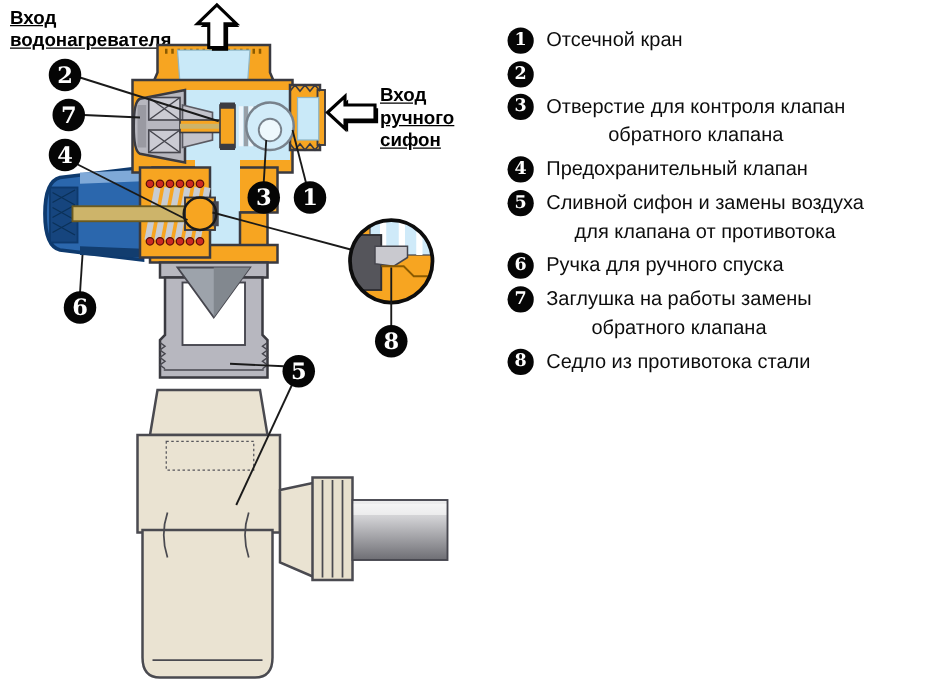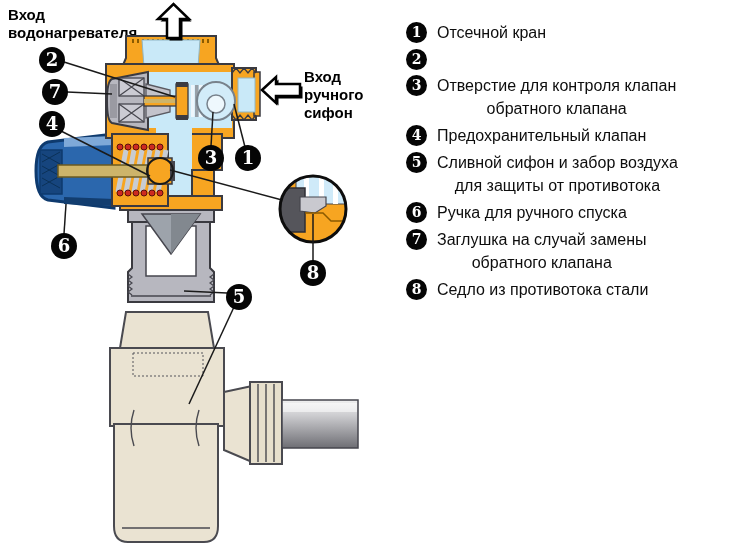--- a/index.html
+++ b/index.html
@@ -3,21 +3,21 @@
 <meta charset="utf-8">
 <style>
   html,body { margin:0; padding:0; background:#ffffff; }
   .stage {
     position:relative; width:744px; height:550px; background:#ffffff;
     font-family:"Liberation Sans", sans-serif; overflow:hidden;
   }
   .diagram-svg { position:absolute; left:0; top:0; }
   .flow-label {
     position:absolute; font-weight:700; font-size:15px; line-height:18px;
-    color:#000; white-space:nowrap;
+    color:#000; white-space:nowrap;text-decoration:underline;
   }
   .flow-label span { display:block; }
   .legend { position:absolute; left:406px; top:21px; width:336px; }
   .legend-item {
     display:flex; align-items:flex-start; gap:10px;
     margin-bottom:4px; font-size:16px; line-height:23px; color:#0d0d0d;
   }
   .badge {
     flex:0 0 21px; width:21px; height:21px; border-radius:50%;
     background:#050505; color:#ffffff; text-align:center;
@@ -60,34 +60,34 @@
     </div>
     <div class="legend-item">
       <div class="badge">4</div>
       <div class="legend-lines">
           <span>Предохранительный клапан</span>
         </div>
     </div>
     <div class="legend-item">
       <div class="badge">5</div>
       <div class="legend-lines">
-        <span>Сливной сифон и забор воздуха</span>
-        <span>для защиты от противотока</span>
+        <span>Сливной сифон и замены воздуха</span>
+        <span>для клапана от противотока</span>
       </div>
     </div>
     <div class="legend-item">
       <div class="badge">6</div>
       <div class="legend-lines">
           <span>Ручка для ручного спуска</span>
         </div>
     </div>
     <div class="legend-item">
       <div class="badge">7</div>
       <div class="legend-lines">
-        <span>Заглушка на случай замены</span>
+        <span>Заглушка на работы замены</span>
         <span>обратного клапана</span>
       </div>
     </div>
     <div class="legend-item">
       <div class="badge">8</div>
       <div class="legend-lines">
           <span>Седло из противотока стали</span>
         </div>
     </div>
   </div>

